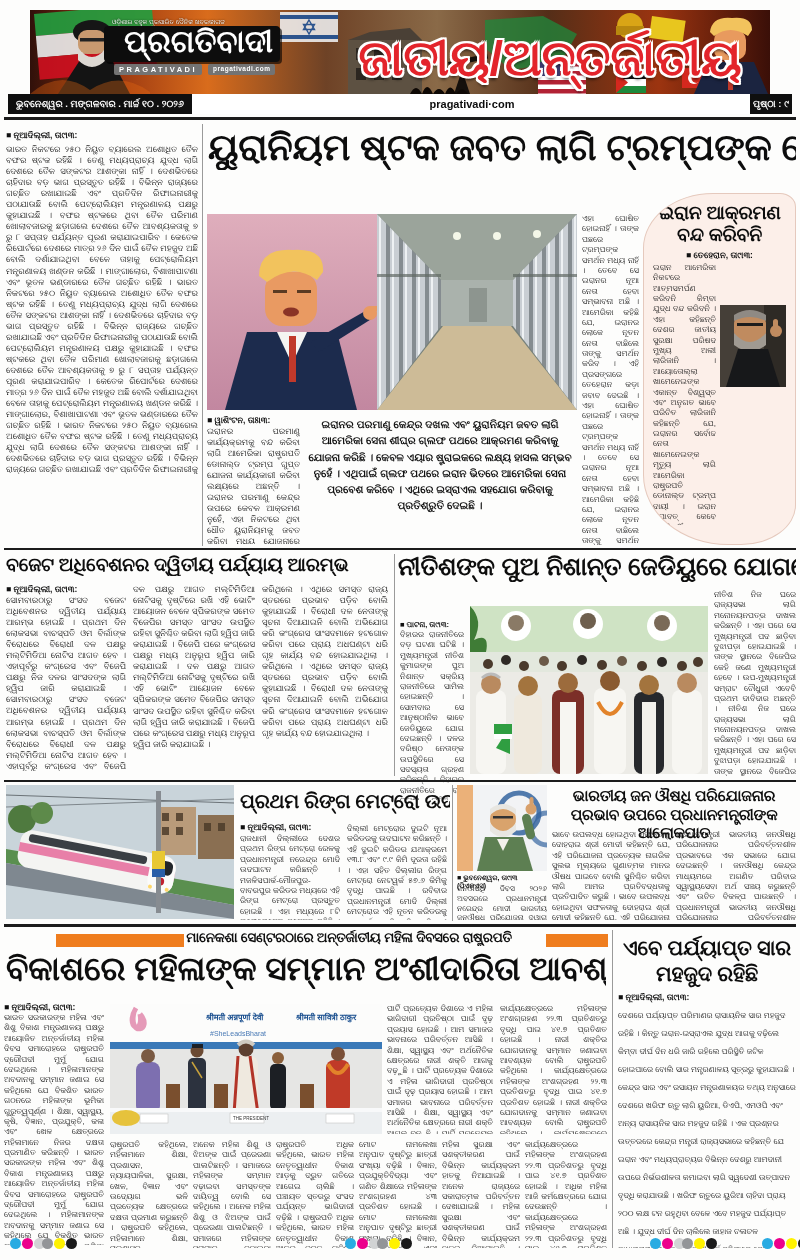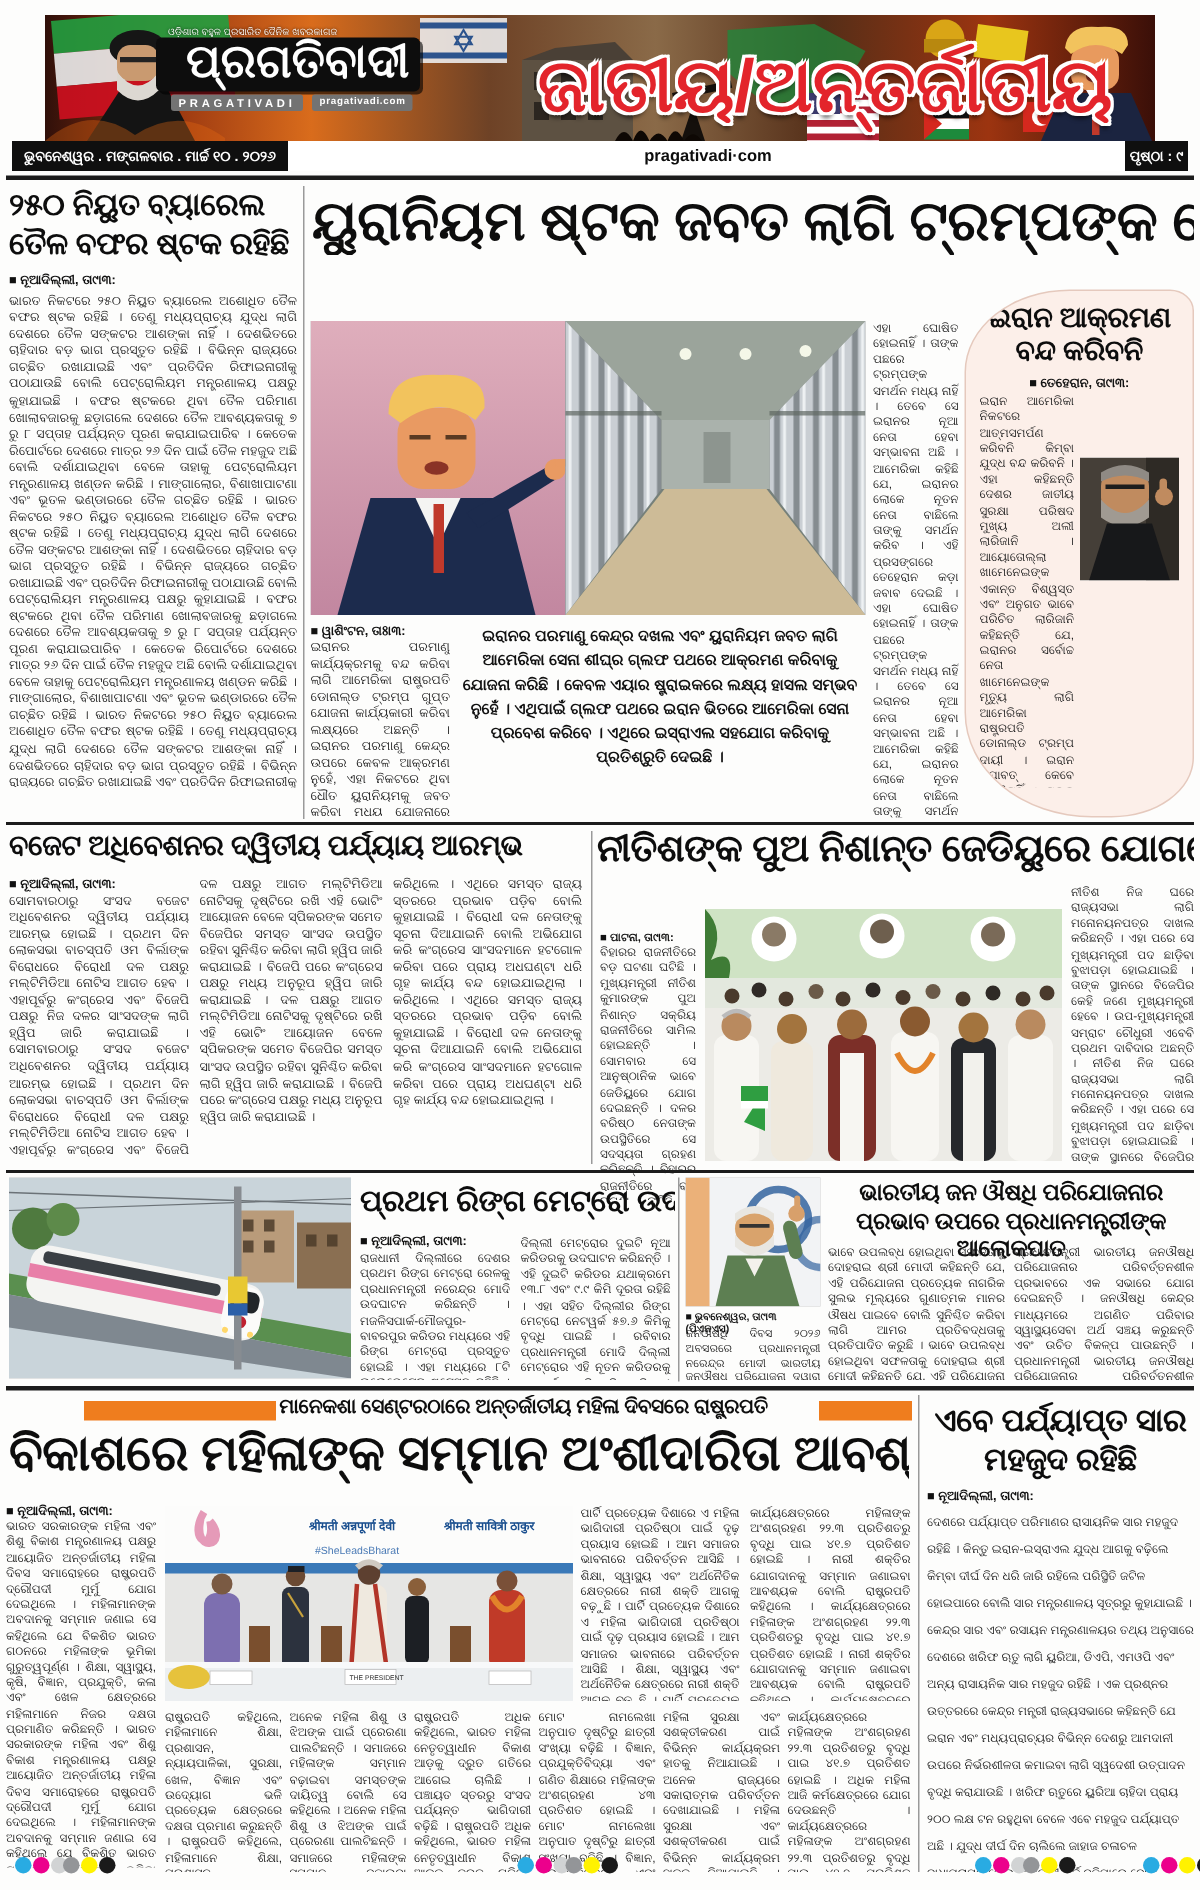--- a/index.html
+++ b/index.html
@@ -136,21 +136,20 @@
   <div class="abs section-title ctr" style="left:330px;top:30px;width:440px;font-size:49px;">ଜାତୀୟ/ଅନ୍ତର୍ଜାତୀୟ</div>
 
   <div class="abs" style="left:8px;top:94px;width:784px;height:20px;background:#fff;">
     <div class="datebar-black abs" style="left:0;top:0;width:184px;height:20px;">ଭୁବନେଶ୍ୱର . ମଙ୍ଗଳବାର . ମାର୍ଚ୍ଚ ୧୦ . ୨୦୨୬</div>
     <div class="abs ctr" style="left:184px;top:0;width:560px;height:20px;line-height:20px;font-weight:700;font-size:11px;color:#0d0d0d;">pragativadi·com</div>
     <div class="datebar-black abs" style="right:0;top:0;width:42px;height:20px;">ପୃଷ୍ଠା : ୯</div>
   </div>
   <div class="hrule" style="left:4px;top:117px;width:792px;height:3px;"></div>
 
   <div class="abs" style="left:6px;top:124px;width:192px;height:422px;">
-    <div class="h" style="font-size:20.5px;line-height:1.25;">୨୫୦ ନିୟୁତ ବ୍ୟାରେଲ ତୈଳ ବଫର ଷ୍ଟକ ରହିଛି</div>
     <div class="byline" style="margin-top:6px;">■ ନୂଆଦିଲ୍ଲୀ, ତା୯ା୩:</div>
     <div class="body-txt" style="margin-top:3px;height:330px;">ଭାରତ ନିକଟରେ ୨୫୦ ନିୟୁତ ବ୍ୟାରେଲ ଅଶୋଧିତ ତୈଳ ବଫର ଷ୍ଟକ ରହିଛି । ତେଣୁ ମଧ୍ୟପ୍ରାଚ୍ୟ ଯୁଦ୍ଧ ଲାଗି ଦେଶରେ ତୈଳ ସଙ୍କଟର ଆଶଙ୍କା ନାହିଁ । ଦେଶଭିତରେ ଚାହିଦାର ବଡ଼ ଭାଗ ପ୍ରସ୍ତୁତ ରହିଛି । ବିଭିନ୍ନ ରାଜ୍ୟରେ ଗଚ୍ଛିତ ରଖାଯାଇଛି ଏବଂ ପ୍ରତିଦିନ ରିଫାଇନାରୀକୁ ପଠାଯାଉଛି ବୋଲି ପେଟ୍ରୋଲିୟମ ମନ୍ତ୍ରଣାଳୟ ପକ୍ଷରୁ କୁହାଯାଇଛି । ବଫର ଷ୍ଟକରେ ଥିବା ତୈଳ ପରିମାଣ ଖୋଲାବଜାରକୁ ଛଡ଼ାଗଲେ ଦେଶରେ ତୈଳ ଆବଶ୍ୟକତାକୁ ୭ ରୁ ୮ ସପ୍ତାହ ପର୍ଯ୍ୟନ୍ତ ପୂରଣ କରାଯାଇପାରିବ । କେତେକ ରିପୋର୍ଟରେ ଦେଶରେ ମାତ୍ର ୨୬ ଦିନ ପାଇଁ ତୈଳ ମହଜୁଦ ଅଛି ବୋଲି ଦର୍ଶାଯାଇଥିବା ବେଳେ ତାହାକୁ ପେଟ୍ରୋଲିୟମ ମନ୍ତ୍ରଣାଳୟ ଖଣ୍ଡନ କରିଛି । ମାଙ୍ଗାଲୋର, ବିଶାଖାପାଟଣା ଏବଂ ଭୂତଳ ଭଣ୍ଡାରରେ ତୈଳ ଗଚ୍ଛିତ ରହିଛି । ଭାରତ ନିକଟରେ ୨୫୦ ନିୟୁତ ବ୍ୟାରେଲ ଅଶୋଧିତ ତୈଳ ବଫର ଷ୍ଟକ ରହିଛି । ତେଣୁ ମଧ୍ୟପ୍ରାଚ୍ୟ ଯୁଦ୍ଧ ଲାଗି ଦେଶରେ ତୈଳ ସଙ୍କଟର ଆଶଙ୍କା ନାହିଁ । ଦେଶଭିତରେ ଚାହିଦାର ବଡ଼ ଭାଗ ପ୍ରସ୍ତୁତ ରହିଛି । ବିଭିନ୍ନ ରାଜ୍ୟରେ ଗଚ୍ଛିତ ରଖାଯାଇଛି ଏବଂ ପ୍ରତିଦିନ ରିଫାଇନାରୀକୁ ପଠାଯାଉଛି ବୋଲି ପେଟ୍ରୋଲିୟମ ମନ୍ତ୍ରଣାଳୟ ପକ୍ଷରୁ କୁହାଯାଇଛି । ବଫର ଷ୍ଟକରେ ଥିବା ତୈଳ ପରିମାଣ ଖୋଲାବଜାରକୁ ଛଡ଼ାଗଲେ ଦେଶରେ ତୈଳ ଆବଶ୍ୟକତାକୁ ୭ ରୁ ୮ ସପ୍ତାହ ପର୍ଯ୍ୟନ୍ତ ପୂରଣ କରାଯାଇପାରିବ । କେତେକ ରିପୋର୍ଟରେ ଦେଶରେ ମାତ୍ର ୨୬ ଦିନ ପାଇଁ ତୈଳ ମହଜୁଦ ଅଛି ବୋଲି ଦର୍ଶାଯାଇଥିବା ବେଳେ ତାହାକୁ ପେଟ୍ରୋଲିୟମ ମନ୍ତ୍ରଣାଳୟ ଖଣ୍ଡନ କରିଛି । ମାଙ୍ଗାଲୋର, ବିଶାଖାପାଟଣା ଏବଂ ଭୂତଳ ଭଣ୍ଡାରରେ ତୈଳ ଗଚ୍ଛିତ ରହିଛି । ଭାରତ ନିକଟରେ ୨୫୦ ନିୟୁତ ବ୍ୟାରେଲ ଅଶୋଧିତ ତୈଳ ବଫର ଷ୍ଟକ ରହିଛି । ତେଣୁ ମଧ୍ୟପ୍ରାଚ୍ୟ ଯୁଦ୍ଧ ଲାଗି ଦେଶରେ ତୈଳ ସଙ୍କଟର ଆଶଙ୍କା ନାହିଁ । ଦେଶଭିତରେ ଚାହିଦାର ବଡ଼ ଭାଗ ପ୍ରସ୍ତୁତ ରହିଛି । ବିଭିନ୍ନ ରାଜ୍ୟରେ ଗଚ୍ଛିତ ରଖାଯାଇଛି ଏବଂ ପ୍ରତିଦିନ ରିଫାଇନାରୀକୁ ପଠାଯାଉଛି ବୋଲି ପେଟ୍ରୋଲିୟମ ମନ୍ତ୍ରଣାଳୟ ପକ୍ଷରୁ କୁହାଯାଇଛି । ବଫର ଷ୍ଟକରେ ଥିବା ତୈଳ ପରିମାଣ ଖୋଲାବଜାରକୁ ଛଡ଼ାଗଲେ ଦେଶରେ ତୈଳ ଆବଶ୍ୟକତାକୁ ୭ ରୁ ୮ ସପ୍ତାହ ପର୍ଯ୍ୟନ୍ତ ପୂରଣ କରାଯାଇପାରିବ । କେତେକ ରିପୋର୍ଟରେ ଦେଶରେ ମାତ୍ର ୨୬ ଦିନ ପାଇଁ ତୈଳ ମହଜୁଦ ଅଛି ବୋଲି ଦର୍ଶାଯାଇଥିବା ବେଳେ ତାହାକୁ ପେଟ୍ରୋଲିୟମ ମନ୍ତ୍ରଣାଳୟ ଖଣ୍ଡନ କରିଛି । ମାଙ୍ଗାଲୋର, ବିଶାଖାପାଟଣା ଏବଂ ଭୂତଳ ଭଣ୍ଡାରରେ ତୈଳ ଗଚ୍ଛିତ ରହିଛି ।</div>
   </div>
   <div class="vrule" style="left:202px;top:124px;height:422px;"></div>
 
   <div class="abs h ctr nowrap" style="left:208px;top:126px;width:588px;font-size:37px;">ୟୁରାନିୟମ ଷ୍ଟକ ଜବତ ଲାଗି ଟ୍ରମ୍ପଙ୍କ ଯୋଜନା</div>
 
   <div class="photo" style="left:207px;top:214px;width:370px;height:196px;">
     <svg viewBox="0 0 370 196" preserveAspectRatio="none">
       <defs>

